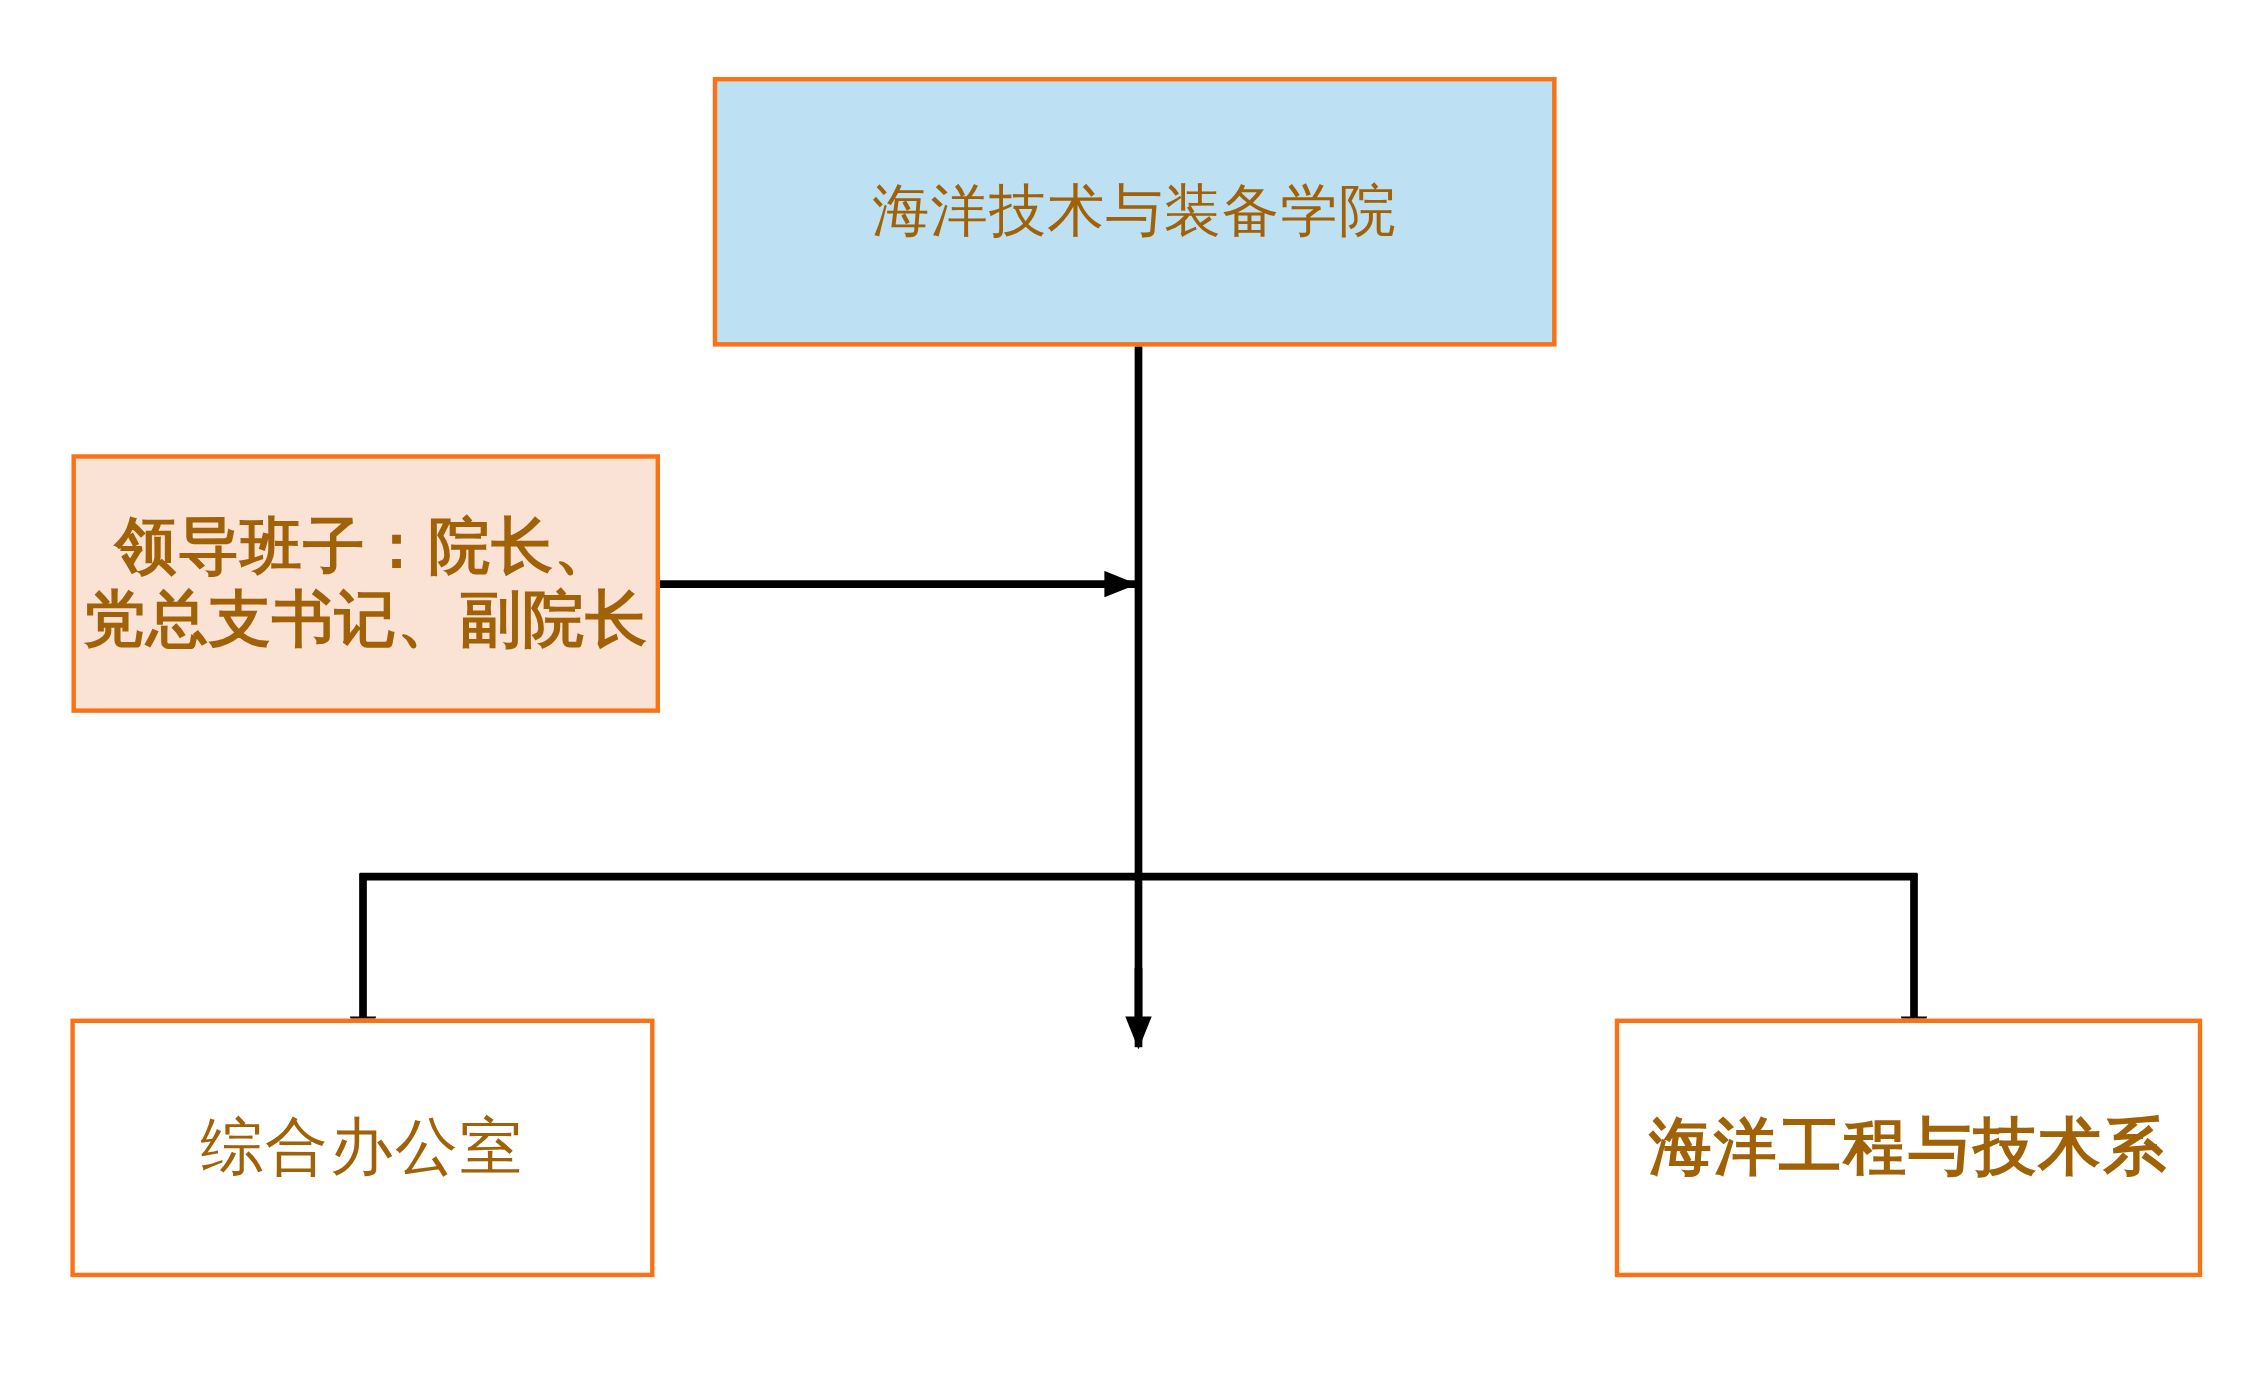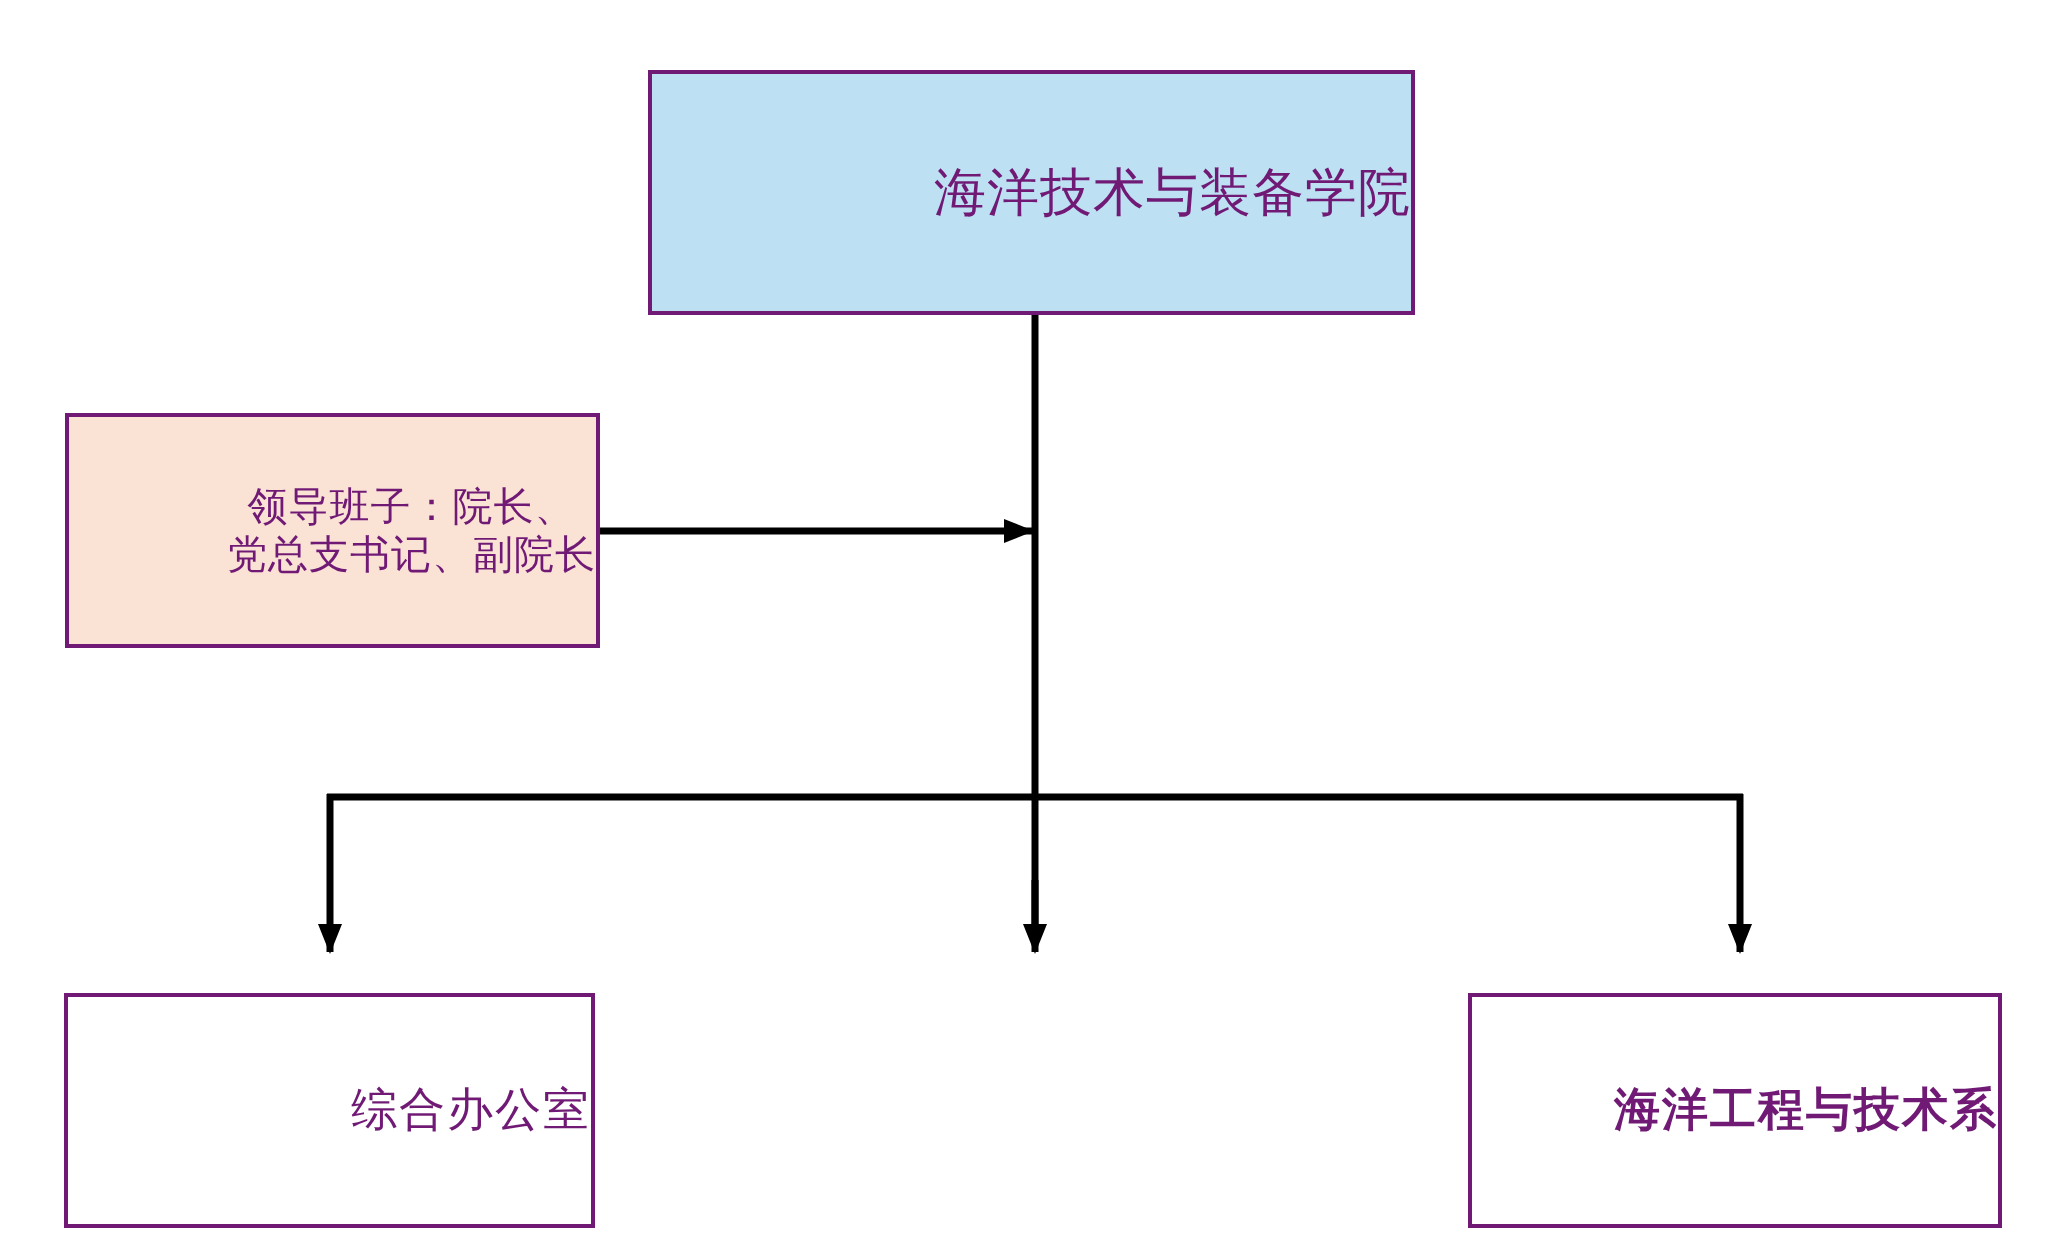--- a/index.html
+++ b/index.html
@@ -12,26 +12,26 @@
     position: relative;
     width: 2048px;
     height: 1251px;
     background: #ffffff;
     overflow: hidden;
     font-family: "Liberation Serif", "DejaVu Serif", serif;
   }
   .node {
     position: absolute;
     box-sizing: border-box;
-    border: 4px solid #701a75;
+    border: 4px solid #f97316;
     display: flex;
     align-items: center;
-    justify-content: flex-end;
+    justify-content: center;
     text-align: center;
-    color: #701a75;
+    color: #a16207;
     line-height: 1.18;
     z-index: 3;
   }
   .node .label {
     display: block;
     white-space: pre-line;
   }
 
   
   #node-root {
@@ -44,30 +44,30 @@
     letter-spacing: 1px;
   }
 
   
   #node-leadership {
     left: 65px;
     top: 413px;
     width: 535px;
     height: 235px;
     background: #fae2d5;
-    font-size: 40px;
-    font-weight: normal;
+    font-size: 56px;
+    font-weight: bold;
     letter-spacing: 1px;
   }
 
   
   .unit {
     background: #ffffff;
-    font-size: 46px;
-    top: 993px;
+    font-size: 57px;
+    top: 926px;
     height: 235px;
     letter-spacing: 2px;
   }
   #node-unit-0 { left: 64px;   width: 531px; }
   #node-unit-1 { left: 770px;  width: 530px; }
   #node-unit-2 { left: 1468px; width: 534px; font-weight: bold; }
 
   
   #connectors {
     position: absolute;

